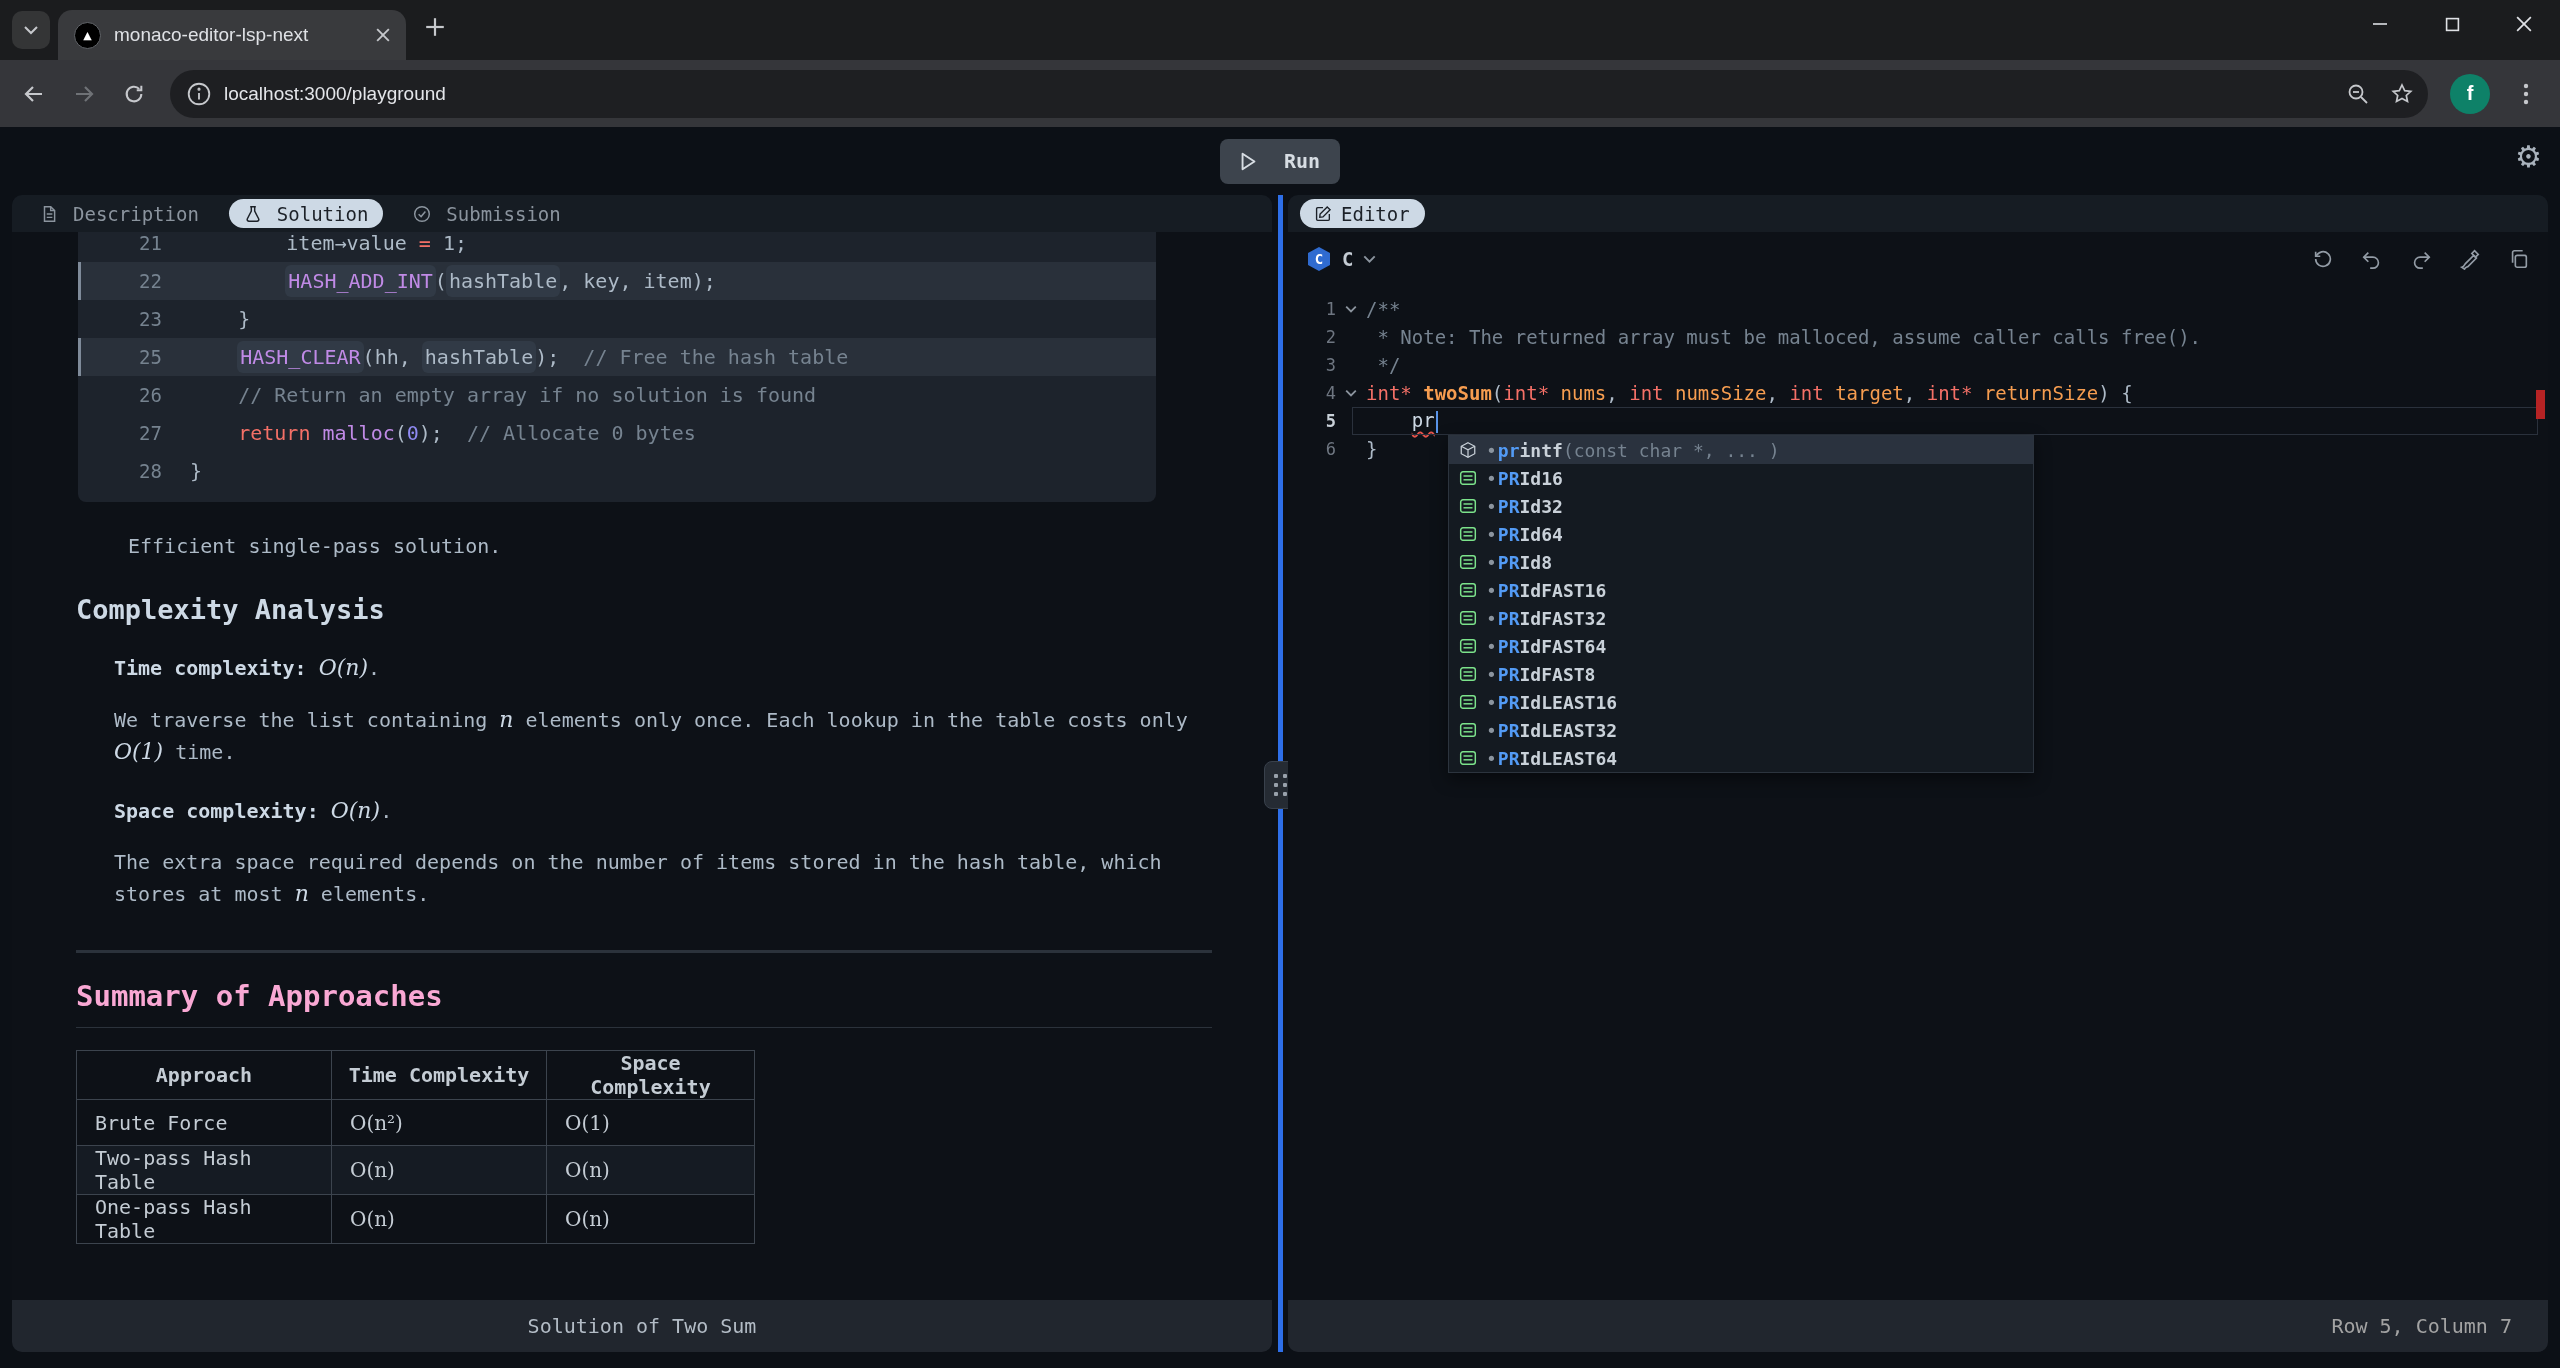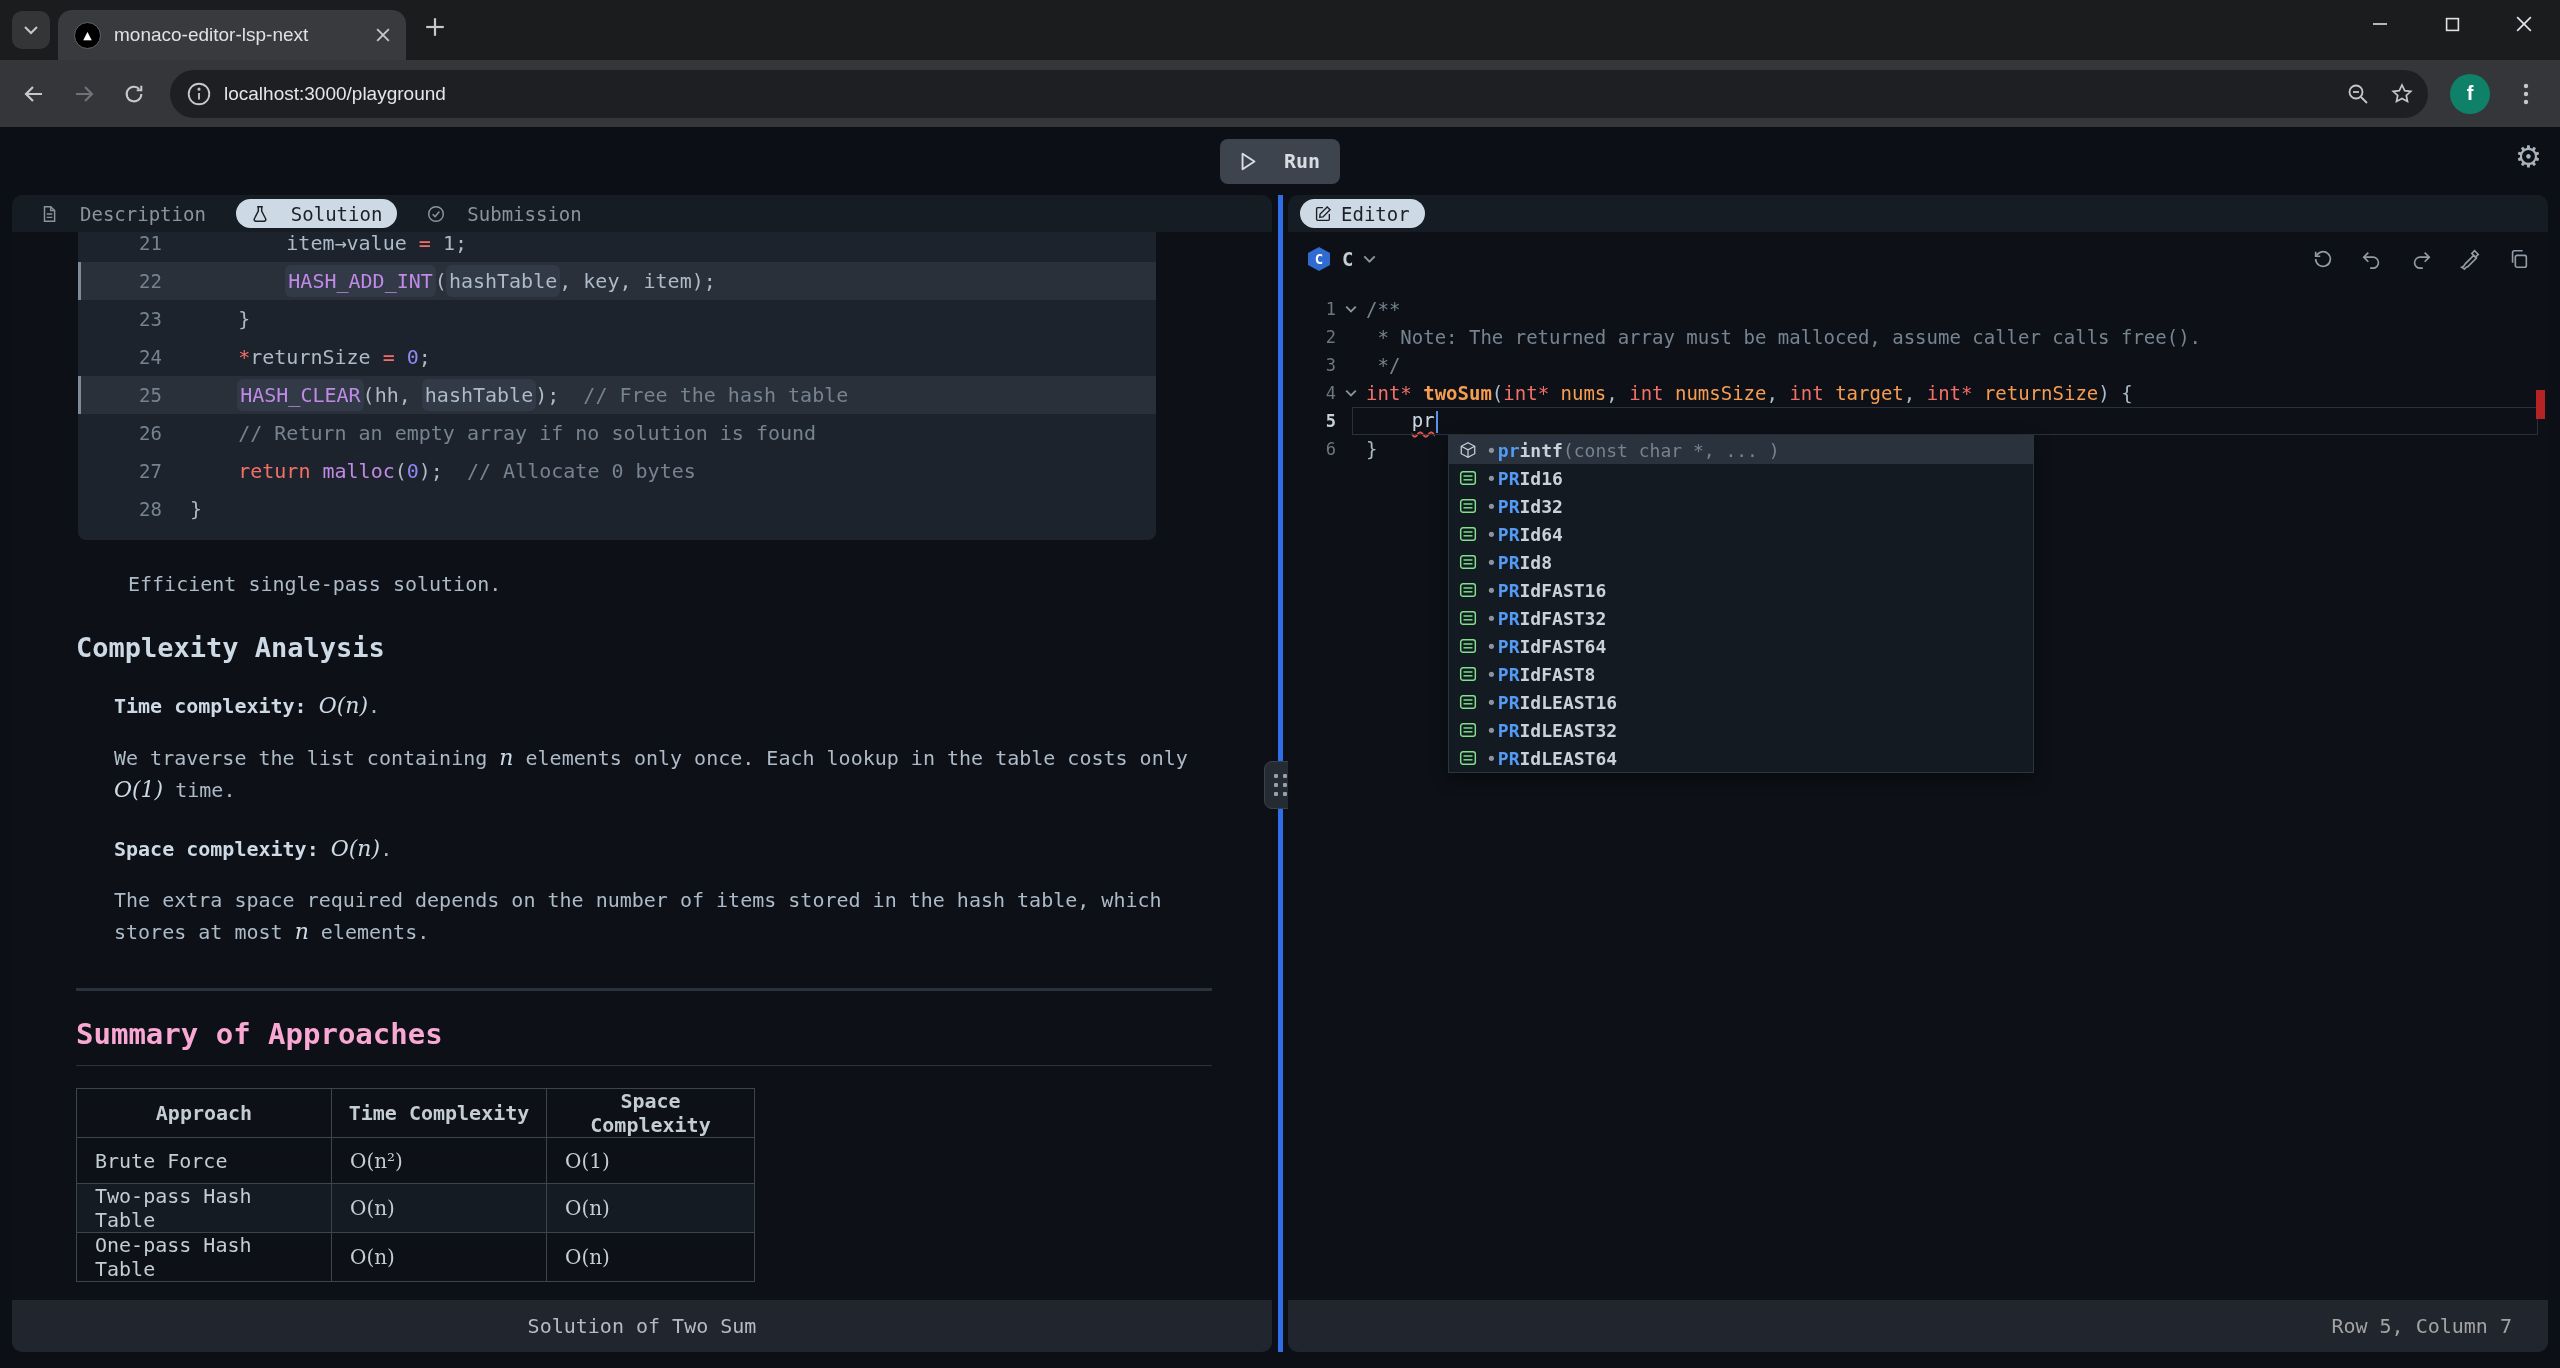--- a/index.html
+++ b/index.html
@@ -24,21 +24,21 @@
 
   
   .page{position:absolute;top:127px;left:0;right:0;bottom:0;background:#0c1016}
   .runbar{height:68px;position:relative;display:flex;align-items:center;justify-content:center}
   .run-btn{display:flex;align-items:center;gap:27px;background:#3d444d;border-radius:8px;height:45px;padding:0 20px;color:#d7dde3;font-size:20px;font-weight:700;cursor:pointer}
   .gear-btn{position:absolute;right:18px;top:12px;color:#a9b2bc;font-size:30px;font-family:"DejaVu Sans",sans-serif}
 
   .panels{position:absolute;left:12px;right:12px;top:68px;bottom:16px}
   .lpanel{position:absolute;left:0;top:0;bottom:0;width:1260px;background:#0d1117;border-radius:10px;overflow:hidden}
   .lp-tabs{height:37px;background:#161c23;display:flex;align-items:center;gap:30px;padding-left:28px}
-  .lp-tab{display:flex;align-items:center;gap:22px;color:#8b949e;font-size:19px}
+  .lp-tab{display:flex;align-items:center;gap:15px;color:#8b949e;font-size:19px}
   .lp-tab.active{background:#cdd9e5;color:#1c2128;border-radius:999px;padding:0 15px;height:29px}
   .lp-scroll{position:absolute;top:37px;left:0;right:0;bottom:52px;overflow:hidden}
   .codeblock{margin:-8px 0 0 66px;width:1078px;background:#1d232c;border-radius:0 0 8px 8px;padding-bottom:12px}
   .code-row{height:38px;display:flex;align-items:center;font-size:20px;position:relative}
   .code-row.hl{background:#29303a}
   .code-row.hl::before{content:"";position:absolute;left:0;top:0;bottom:0;width:3px;background:#7f8b9a}
   .ln{width:112px;flex:none;text-align:right;padding-right:28px;color:#768390;font-size:19px}
   .code-text{white-space:pre;color:#adbac7}
 
   .s-p{color:#adbac7}.s-r{color:#f47067}.s-o{color:#f69d50}
@@ -236,24 +236,20 @@
                   <span class="ln">21</span>
                   <span class="code-text"><span class="s-p">        item→value </span><span class="s-r">= </span><span class="s-p">1;</span></span>
                 </div>
                 <div class="code-row hl">
                   <span class="ln">22</span>
                   <span class="code-text"><span class="s-p">        </span><span class="s-mac s-tok">HASH_ADD_INT</span><span class="s-p">(</span><span class="s-p s-tok">hashTable</span><span class="s-p">, key, item);</span></span>
                 </div>
                 <div class="code-row">
                   <span class="ln">23</span>
                   <span class="code-text"><span class="s-p">    }</span></span>
-                </div>
-                <div class="code-row">
-                  <span class="ln">24</span>
-                  <span class="code-text"><span class="s-p">    </span><span class="s-r">*</span><span class="s-p">returnSize </span><span class="s-r">= </span><span class="s-num">0</span><span class="s-p">;</span></span>
                 </div>
                 <div class="code-row hl">
                   <span class="ln">25</span>
                   <span class="code-text"><span class="s-p">    </span><span class="s-mac s-tok">HASH_CLEAR</span><span class="s-p">(</span><span class="s-p">hh, </span><span class="s-p s-tok">hashTable</span><span class="s-p">);  </span><span class="s-c">// Free the hash table</span></span>
                 </div>
                 <div class="code-row">
                   <span class="ln">26</span>
                   <span class="code-text"><span class="s-p">    </span><span class="s-c">// Return an empty array if no solution is found</span></span>
                 </div>
                 <div class="code-row">

